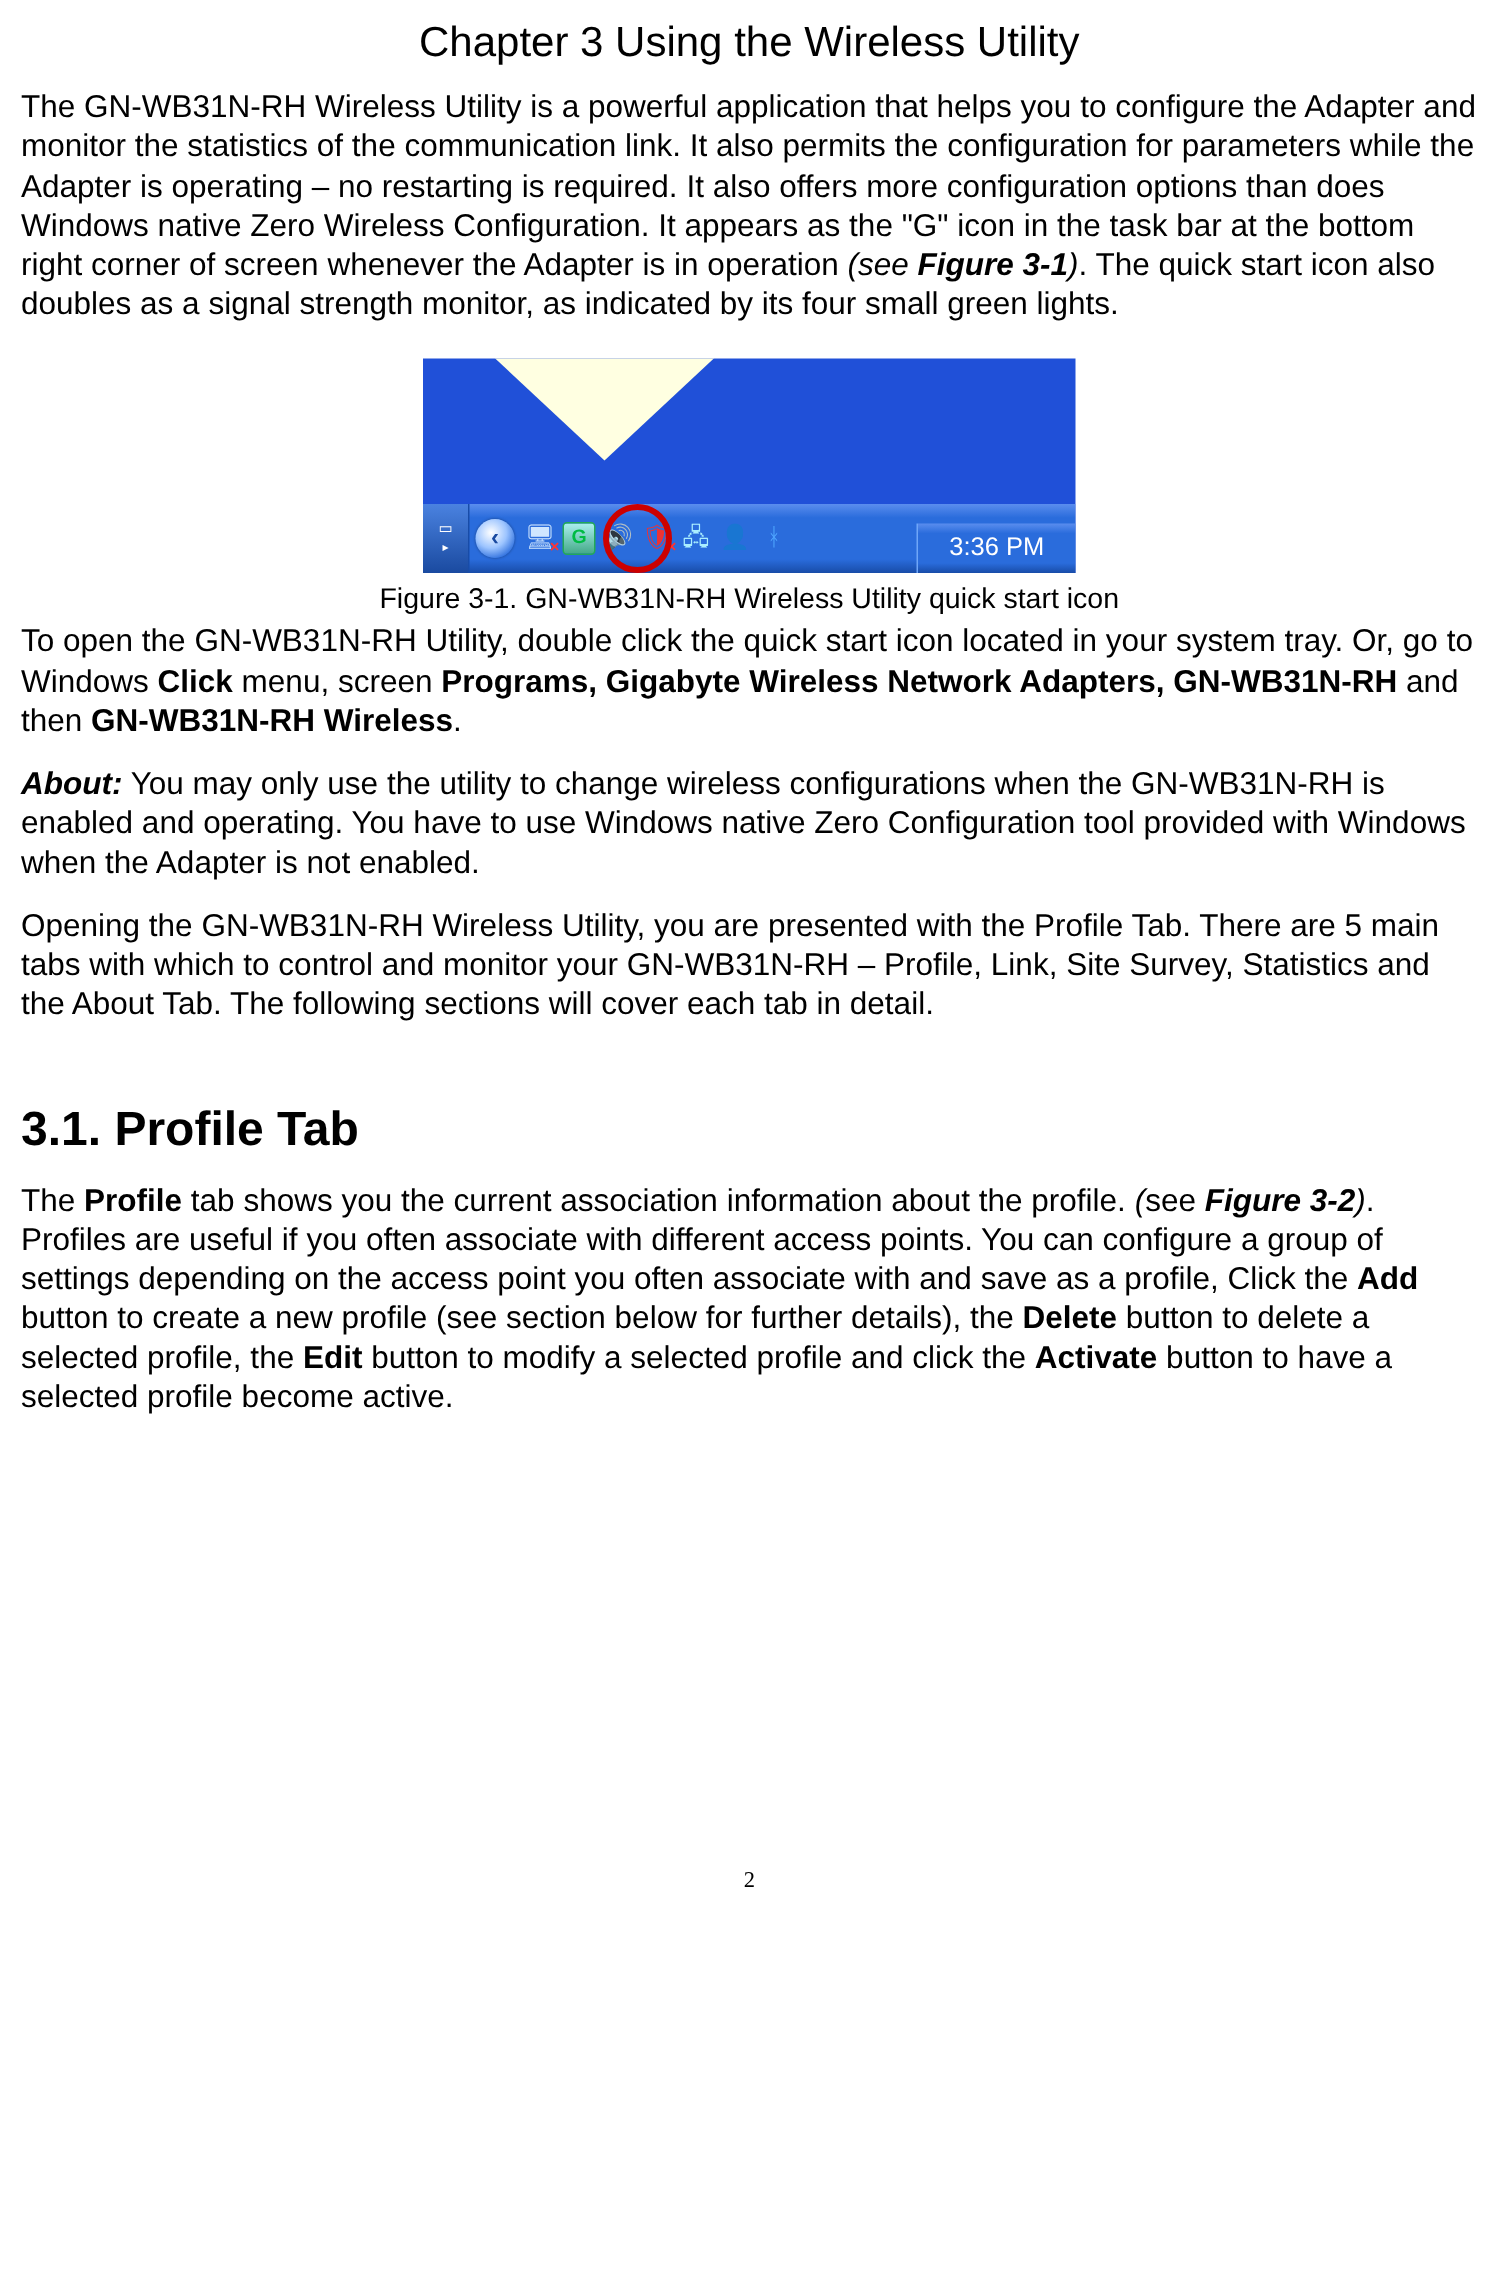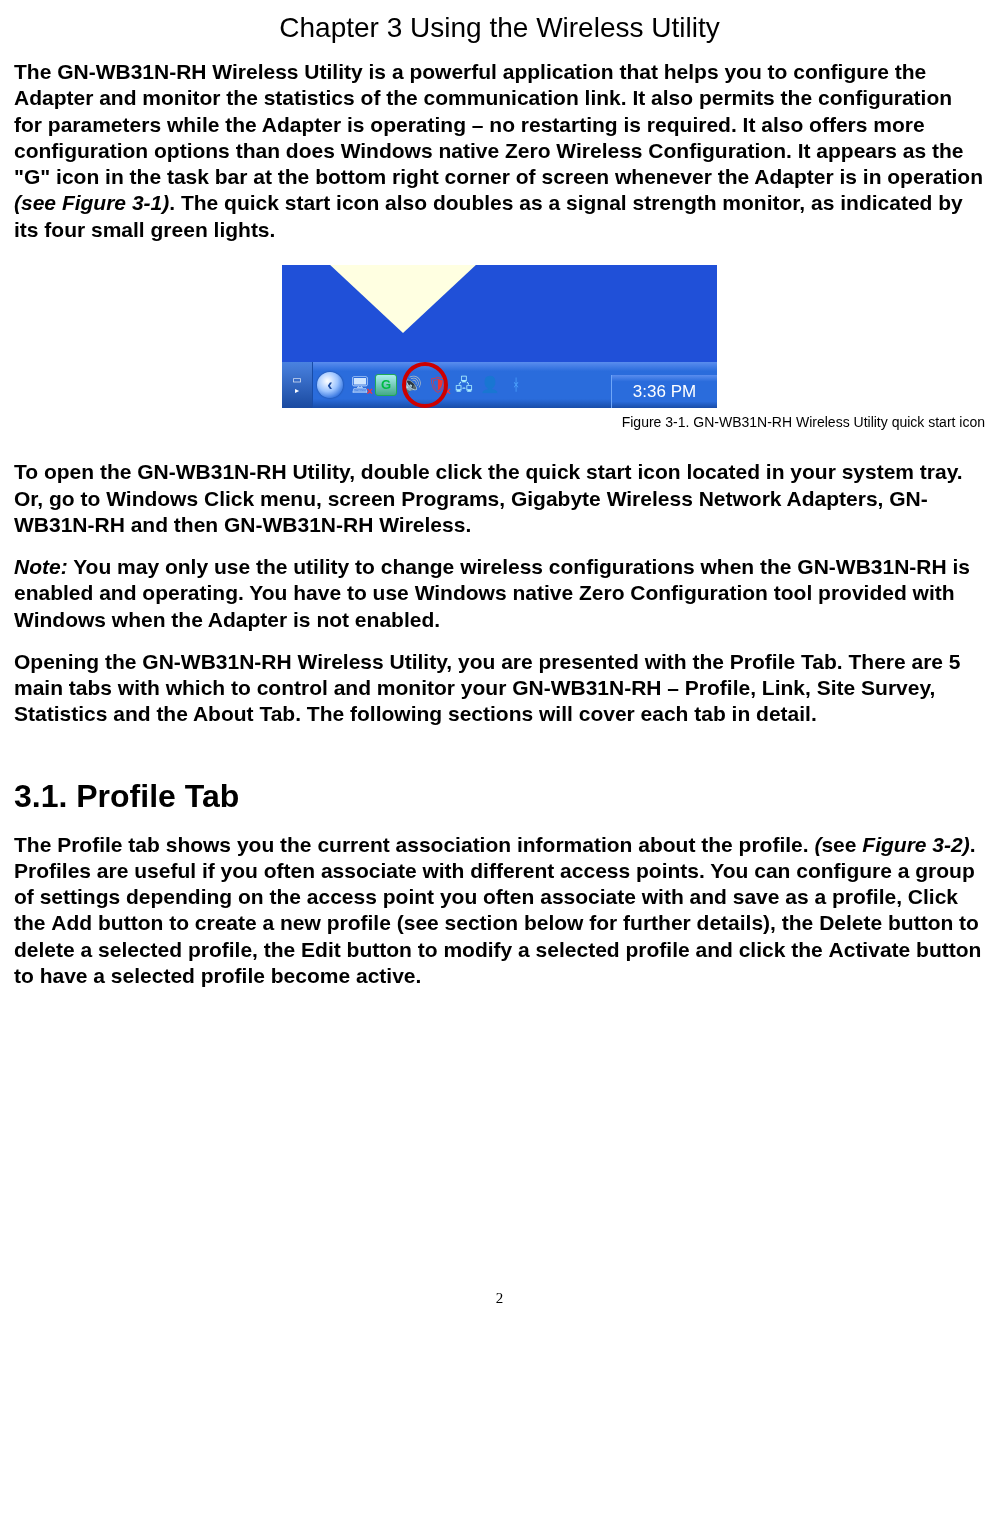--- a/index.html
+++ b/index.html
@@ -16,29 +16,29 @@
     text-align: center;
     font-size: 28px;
     font-weight: normal;
     margin: 0 0 14px 0;
   }
   h2.section-title {
     font-size: 32px;
     font-weight: bold;
     margin: 48px 0 16px 0;
   }
-  p { margin: 0 0 16px 0; font-weight: bold; }
+  p { margin: 0 0 16px 0; }
   .figure-wrap {
     text-align: center;
     margin: 22px 0 6px 0;
   }
   .figure-caption {
-    font-size: 14px;
-    text-align: right;
-    margin-bottom: 28px;
+    font-size: 19px;
+    text-align: center;
+    margin-bottom: 4px;
   }
   .page-number {
     text-align: center;
     font-size: 15px;
     font-family: "Times New Roman", serif;
     margin-top: 300px;
     margin-bottom: 10px;
   }
   
   .taskbar-shot {
@@ -158,21 +158,21 @@
     </div>
   </div>
 </div>
 <div class="figure-caption">Figure 3-1.    GN-WB31N-RH Wireless Utility quick start icon</div>
 
 <p>
   <span>To open the GN-WB31N-RH Utility, double click the quick start icon located in your system tray. Or, go to Windows </span><b>Click</b><span> menu, screen </span><b>Programs, Gigabyte Wireless Network Adapters, GN-WB31N-RH</b><span> and then </span><b>GN-WB31N-RH Wireless</b><span>.</span>
 </p>
 
 <p>
-  <b><i>Note:</i></b><span> You may only use the utility to change wireless configurations when the GN-WB31N-RH is enabled and operating. You have to use Windows native Zero Configuration tool provided with Windows when the Adapter is not enabled.</span>
+  <b><i>About:</i></b><span> You may only use the utility to change wireless configurations when the GN-WB31N-RH is enabled and operating. You have to use Windows native Zero Configuration tool provided with Windows when the Adapter is not enabled.</span>
 </p>
 
 <p>Opening the GN-WB31N-RH Wireless Utility, you are presented with the Profile Tab. There are 5 main tabs with which to control and monitor your GN-WB31N-RH – Profile, Link, Site Survey, Statistics and the About Tab. The following sections will cover each tab in detail.</p>
 
 <h2 class="section-title">3.1. Profile Tab</h2>
 
 <p>
   <span>The </span><b>Profile</b><span> tab shows you the current association information about the profile. </span><i><span>(</span></i><span>see </span><b><i>Figure 3-2</i></b><i><span>)</span></i><span>. Profiles are useful if you often associate with different access points.    You can configure a group of settings depending on the access point you often associate with and save as a profile, Click the </span><b>Add</b><span> button to create a new profile (see section below for further details), the </span><b>Delete</b><span> button to delete a selected profile, the </span><b>Edit</b><span> button to modify a selected profile and click the </span><b>Activate</b><span> button to have a selected profile become active.</span>
 </p>
 

